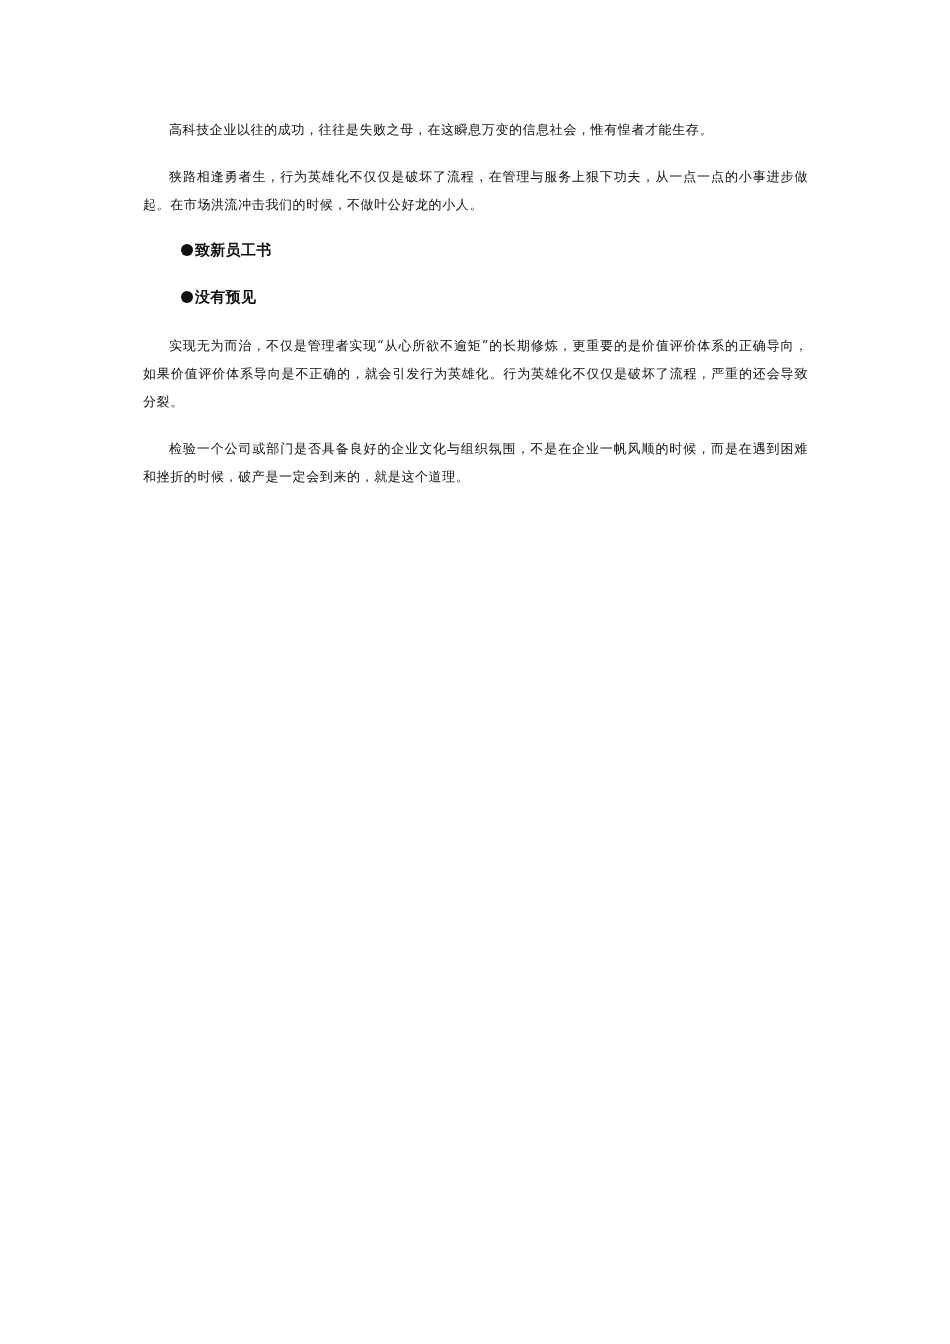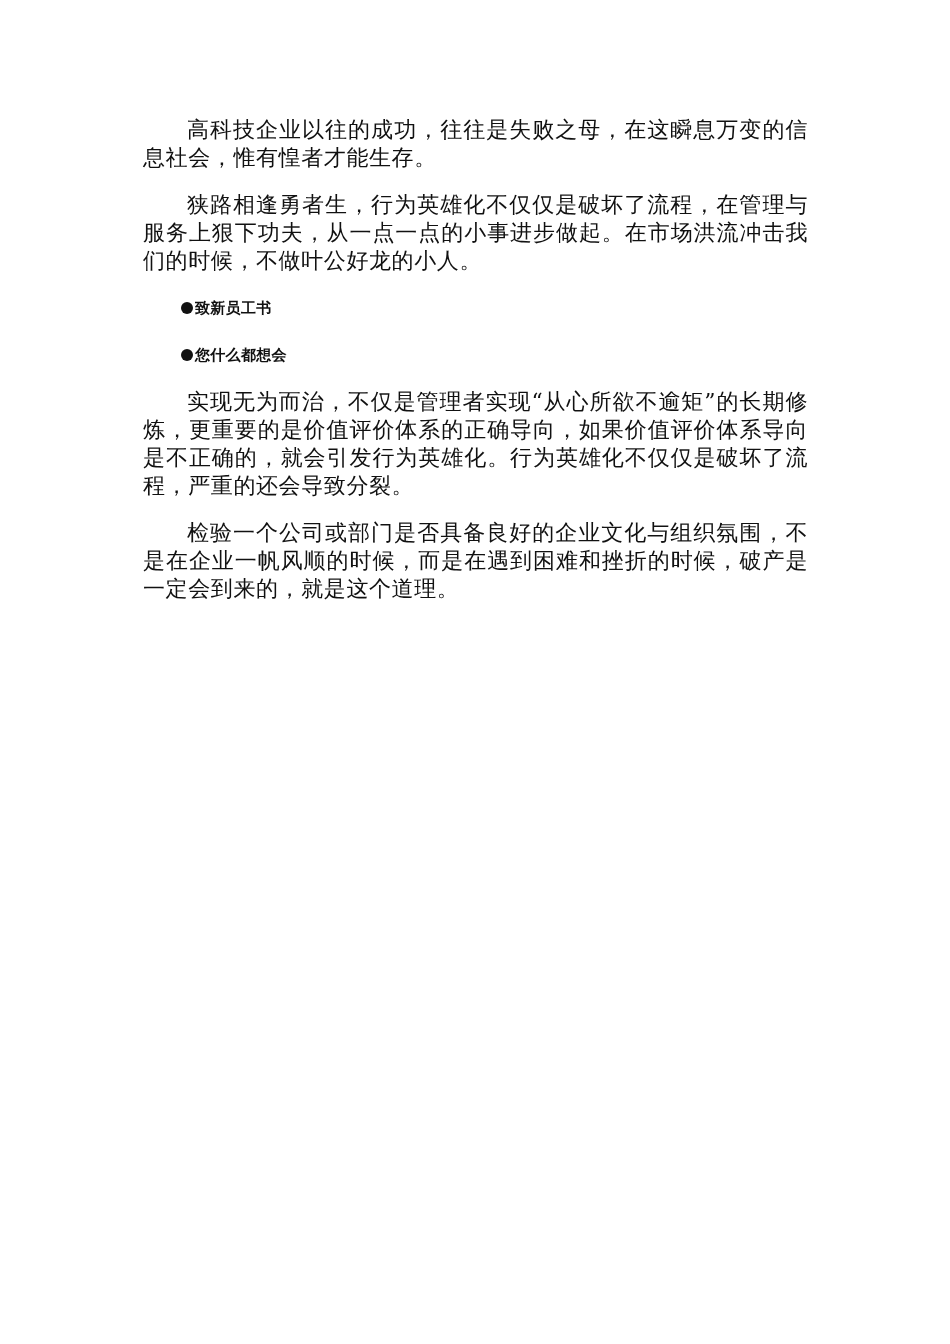--- a/index.html
+++ b/index.html
@@ -15,29 +15,29 @@
       font-family: "DejaVu Serif", "Liberation Serif", serif;
       color: #111111;
     }
     .page {
       position: absolute;
       left: 143px;
       top: 116px;
       width: 665px;
     }
     .para {
-      font-size: 22px;
+      font-size: 13px;
       line-height: 28px;
       text-indent: 2em;
       margin: 0 0 19px 0;
       text-align: justify;
       letter-spacing: 0.6px;
     }
     .heading {
-      font-family: Liberation Serif, serif;
+      font-family: Liberation Mono, monospace;
       font-weight: bold;
       font-size: 15px;
       line-height: 28px;
       margin: 12px 0 19px 38px;
       letter-spacing: 0.3px;
     }
     .bullet {
       display: inline-block;
       width: 12px;
       height: 12px;
@@ -50,17 +50,17 @@
 </head>
 <body>
 
 <div class="page">
   <p class="para">高科技企业以往的成功，往往是失败之母，在这瞬息万变的信息社会，惟有惶者才能生存。</p>
   <p class="para">狭路相逢勇者生，行为英雄化不仅仅是破坏了流程，在管理与服务上狠下功夫，从一点一点的小事进步做起。在市场洪流冲击我们的时候，不做叶公好龙的小人。</p>
   <div class="heading">
     <span class="bullet"></span><span>致新员工书</span>
   </div>
   <div class="heading">
-    <span class="bullet"></span><span>您什么都想会</span>
+    <span class="bullet"></span><span>没有预见</span>
   </div>
   <p class="para">实现无为而治，不仅是管理者实现“从心所欲不逾矩”的长期修炼，更重要的是价值评价体系的正确导向，如果价值评价体系导向是不正确的，就会引发行为英雄化。行为英雄化不仅仅是破坏了流程，严重的还会导致分裂。</p>
   <p class="para">检验一个公司或部门是否具备良好的企业文化与组织氛围，不是在企业一帆风顺的时候，而是在遇到困难和挫折的时候，破产是一定会到来的，就是这个道理。</p>
 </div>
 
 </body></html>

